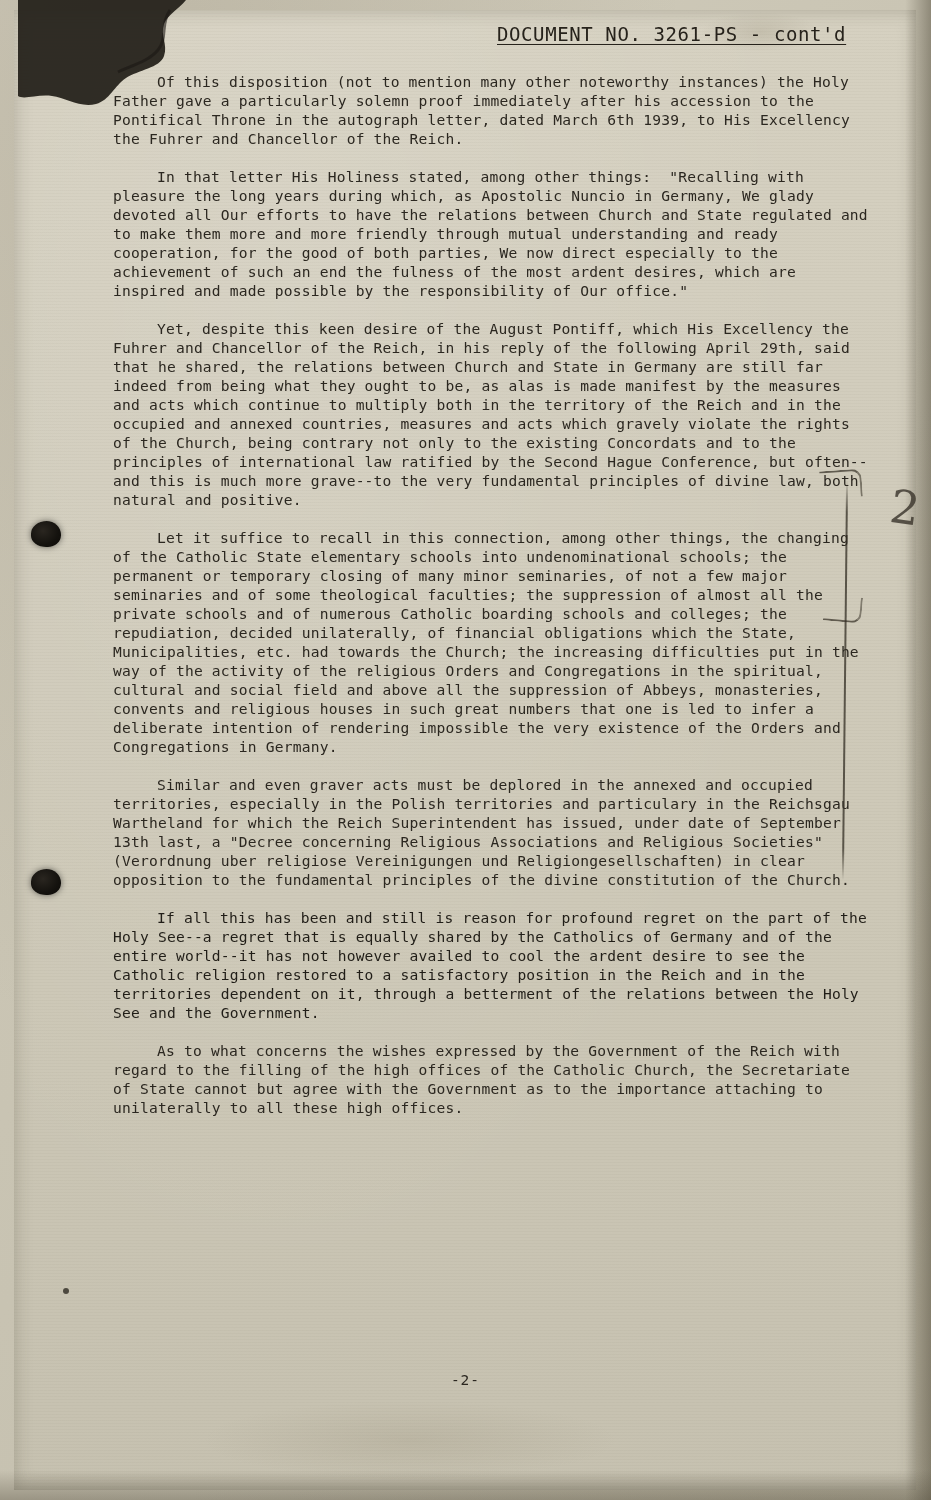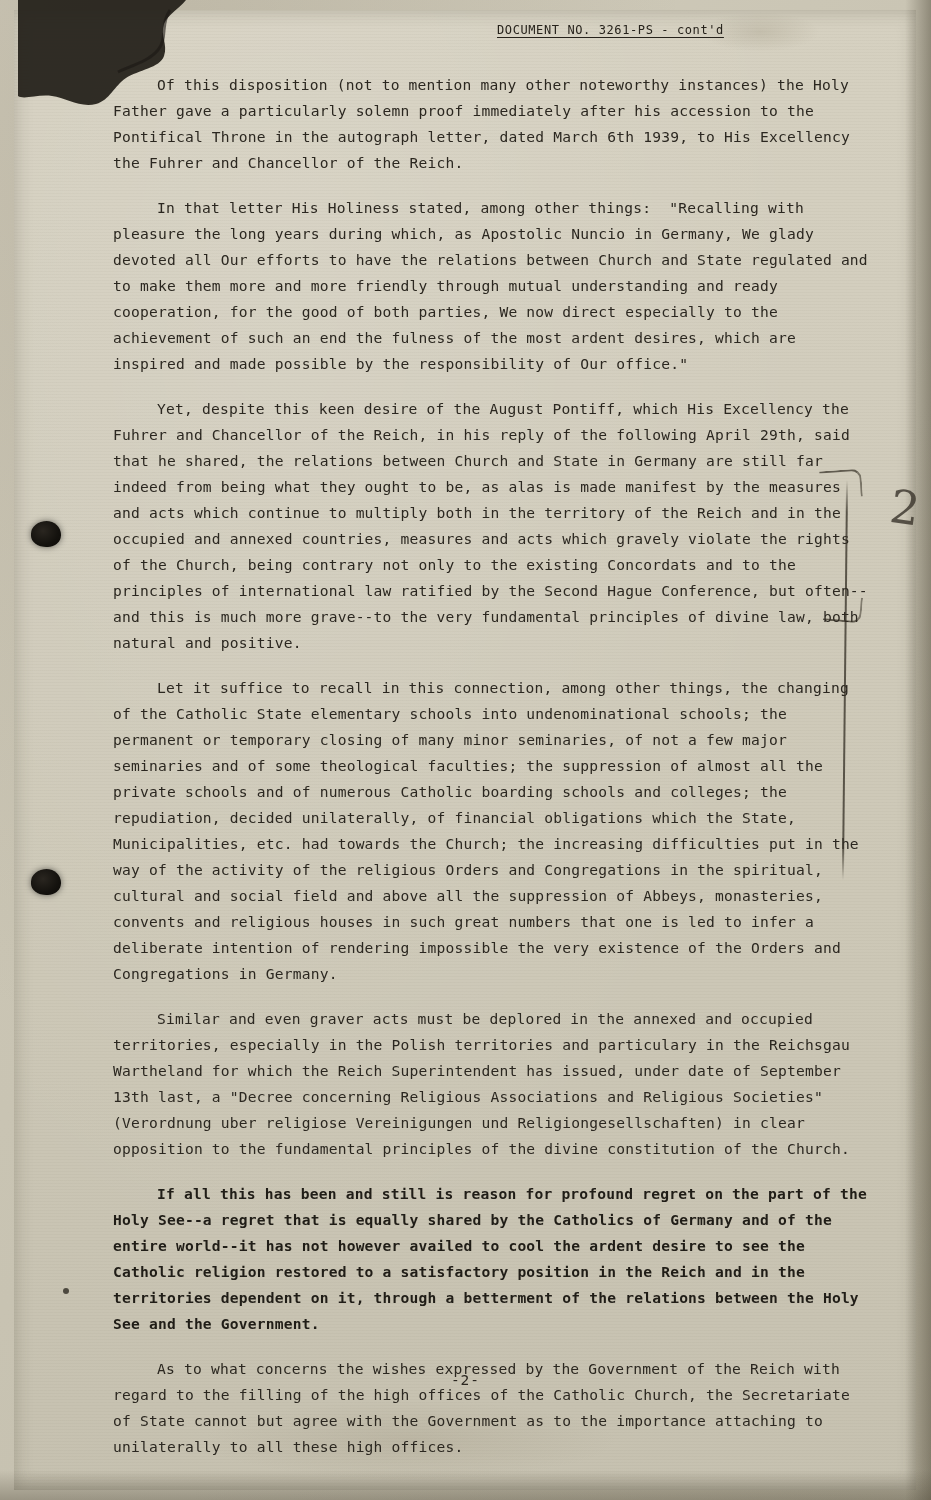--- a/index.html
+++ b/index.html
@@ -87,45 +87,45 @@
     height: 6px;
     background: #2e2a22;
     border-radius: 50%;
     opacity: .8;
   }
   
   .doc-header {
     position: absolute;
     left: 497px;
     top: 23px;
-    font-size: 12px;
+    font-size: 19px;
     letter-spacing: .6px;
     color: #26221b;
     text-decoration: underline;
     text-underline-offset: 3px;
     white-space: nowrap;
   }
   
   .body {
     position: absolute;
     left: 113px;
     top: 72px;
     width: 760px;
     color: #2b2720;
     font-size: 14.6px;
-    line-height: 26px;
+    line-height: 19px;
     letter-spacing: .2px;
   }
   .body p {
     margin: 0 0 19px 0;
     white-space: pre-wrap;
     text-indent: 0;
   }
   .body p .ind { display: inline-block; width: 44px; }
-  .bold-ish { font-weight: bold; color: #201d17; }
+  .bold-ish { font-weight: normal; color: #201d17; }
   .pencil-line {
     position: absolute;
     left: 844px;
     top: 480px;
     width: 2px;
     height: 400px;
     background: linear-gradient(180deg, rgba(50,45,35,0.0), rgba(50,45,35,0.75) 8%, rgba(50,45,35,0.75) 92%, rgba(50,45,35,0.0));
     transform: rotate(0.6deg);
   }
   .pencil-hook {

